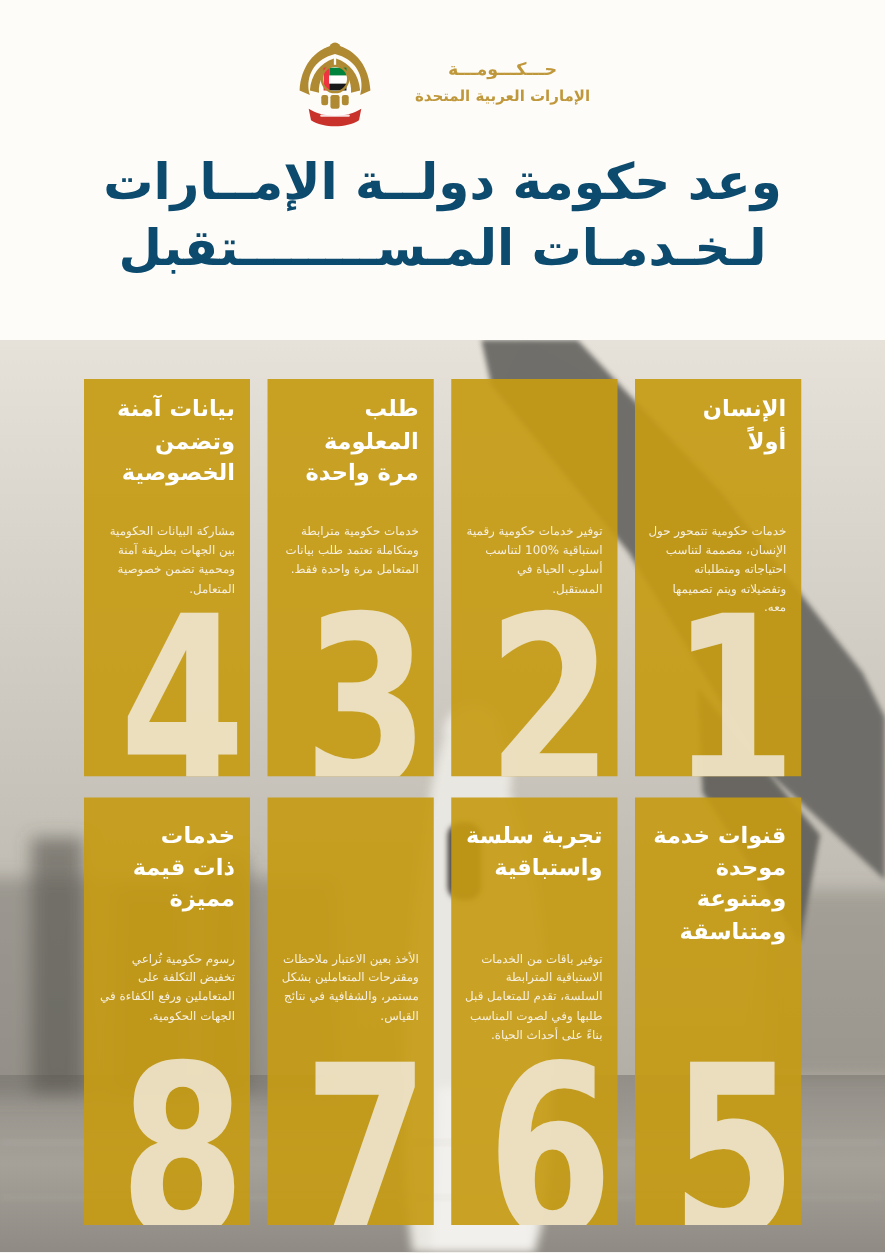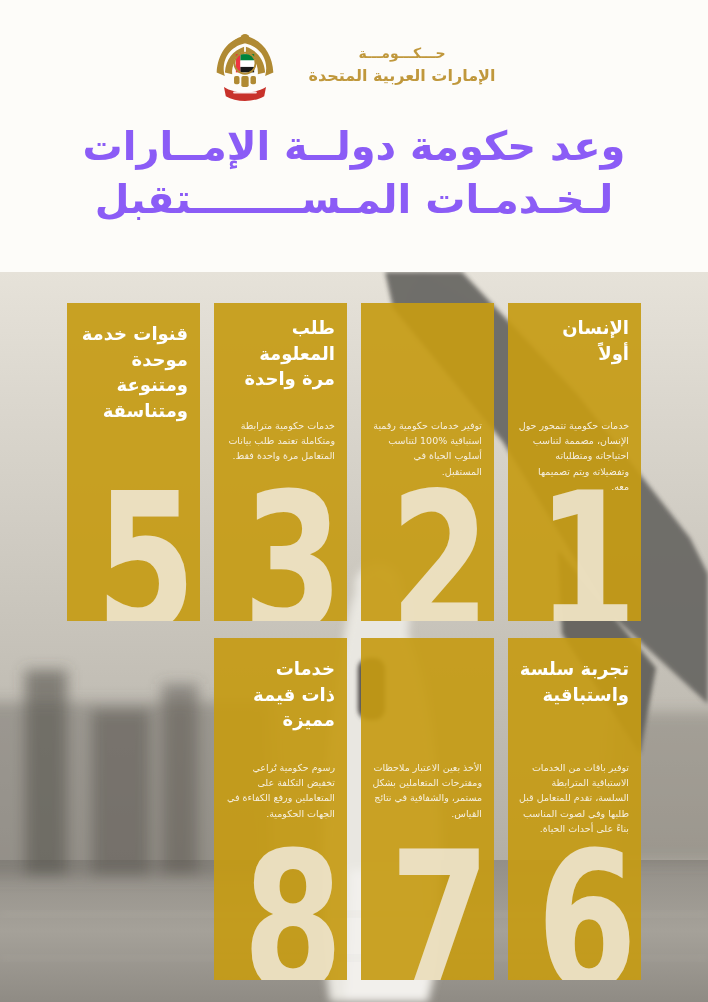--- a/index.html
+++ b/index.html
@@ -9,24 +9,24 @@
     font-family:"DejaVu Sans", sans-serif;
   }
   
   .photo{position:absolute; left:0; top:272px; width:708px; height:730px;}
   .photo svg{display:block;}
   
   .header{position:absolute; left:0; top:0; width:708px; text-align:center;}
   .logo{display:flex; justify-content:center; align-items:center; gap:32px; padding-top:28px;}
   .logo-text{direction:rtl; text-align:center; color:#C0983C; line-height:1.55;}
   .logo-line1{font-size:14px; font-weight:bold;}
-  .logo-line2{font-size:16px; font-weight:bold;text-align:right;}
+  .logo-line2{font-size:12px; font-weight:bold;text-align:right;}
   .title{
     direction:rtl; margin:16px 10px 0 10px;
-    color:#8b5cf6; font-weight:bold; font-size:40px; line-height:1.32;
+    color:#0c4a6e; font-weight:bold; font-size:40px; line-height:1.32;
     letter-spacing:0px;
   }
   .title span{display:block;}
   
   .grid{
     position:absolute; left:67px; top:303px; width:574px;
     display:grid; direction:rtl;
     grid-template-columns:repeat(4,133px);
     grid-template-rows:318px 342px;
     column-gap:14px; row-gap:17px;
@@ -153,20 +153,27 @@
       <p class="card-body">توفير خدمات حكومية رقمية استباقية %100 لتناسب أسلوب الحياة في المستقبل.</p>
       <div class="card-num">2</div>
     </article>
     <article class="card row-top">
       <h2 class="card-title">طلب
 المعلومة
 مرة واحدة</h2>
       <p class="card-body">خدمات حكومية مترابطة ومتكاملة تعتمد طلب بيانات المتعامل مرة واحدة فقط.</p>
       <div class="card-num">3</div>
     </article>
+    <article class="card row-top">
+      <h2 class="card-title">بيانات آمنة
+وتضمن
+الخصوصية</h2>
+      <p class="card-body">مشاركة البيانات الحكومية بين الجهات بطريقة آمنة ومحمية تضمن خصوصية المتعامل.</p>
+      <div class="card-num">4</div>
+    </article>
     <article class="card row-bottom">
       <h2 class="card-title">قنوات خدمة
 موحدة
 ومتنوعة
 ومتناسقة</h2>
       <div class="card-num">5</div>
     </article>
     <article class="card row-bottom">
       <h2 class="card-title">تجربة سلسة
 واستباقية</h2>

